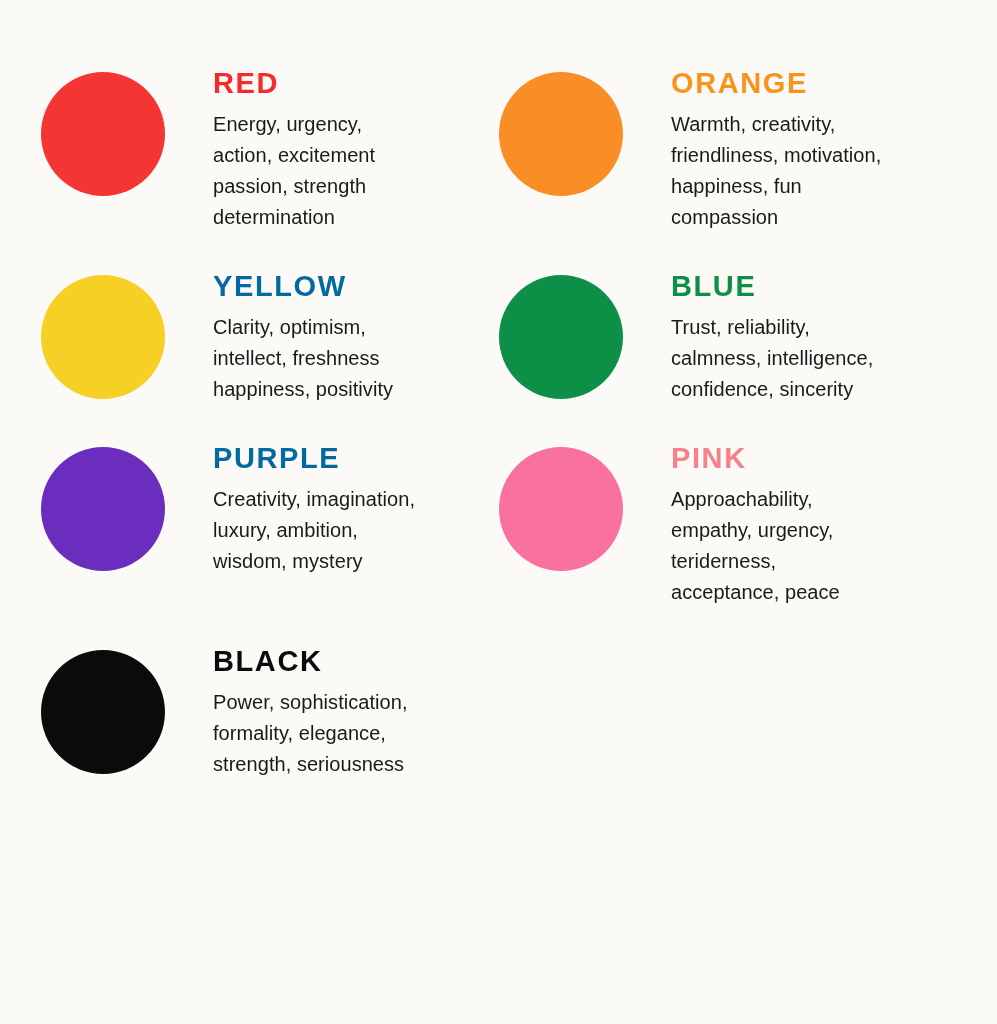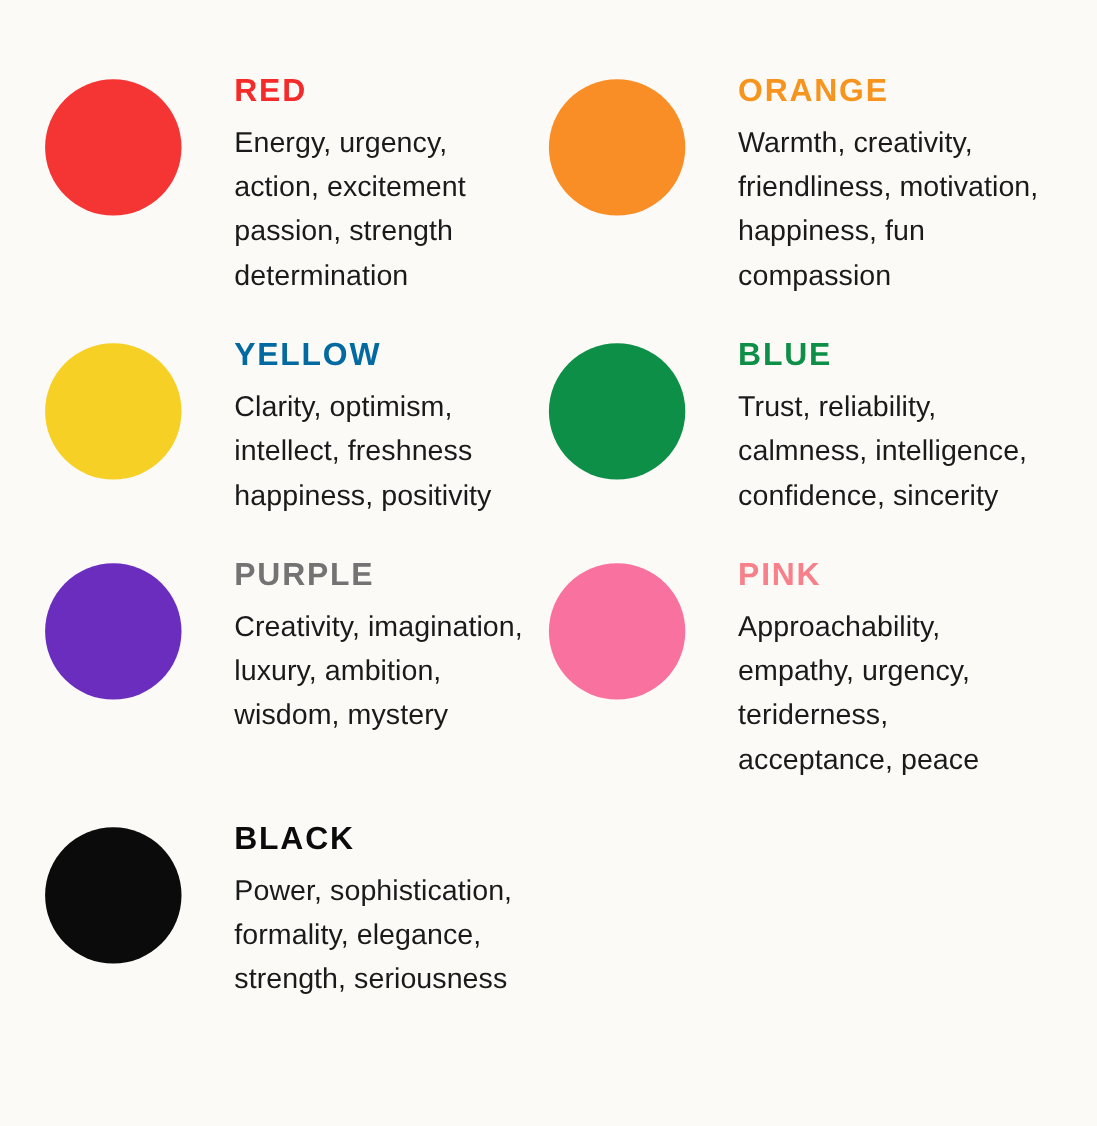--- a/index.html
+++ b/index.html
@@ -59,21 +59,21 @@
   .entry-title {
     font-size: 29px;
     font-weight: 700;
     letter-spacing: 1.6px;
     line-height: 1.1;
     margin: 0 0 9px 0;
     white-space: nowrap;
   }
 
   .entry-desc {
-    font-size: 26px;
+    font-size: 20px;
     line-height: 1.55;
     color: #1A1A1A;
     margin: 0;
     white-space: pre-line;
     letter-spacing: 0.05px;
   }
 </style>
 </head>
 <body style="background: rgb(251, 250, 247);">
 
@@ -128,21 +128,21 @@
 calmness, intelligence,
 confidence, sincerity</p>
     </div>
   </div>
 
   <div class="color-entry">
     <div class="swatch-wrap">
       <span class="swatch" style="background: rgb(106, 45, 190);"></span>
     </div>
     <div class="entry-text">
-      <p class="entry-title" style="color: #737373;">PURPLE</p>
+      <p class="entry-title" style="color: #0369a1;">PURPLE</p>
       <p class="entry-desc" style="color: rgb(26, 26, 26);">Creativity, imagination,
 luxury, ambition,
 wisdom, mystery</p>
     </div>
   </div>
 
   <div class="color-entry">
     <div class="swatch-wrap">
       <span class="swatch" style="background: rgb(249, 114, 159);"></span>
     </div>

